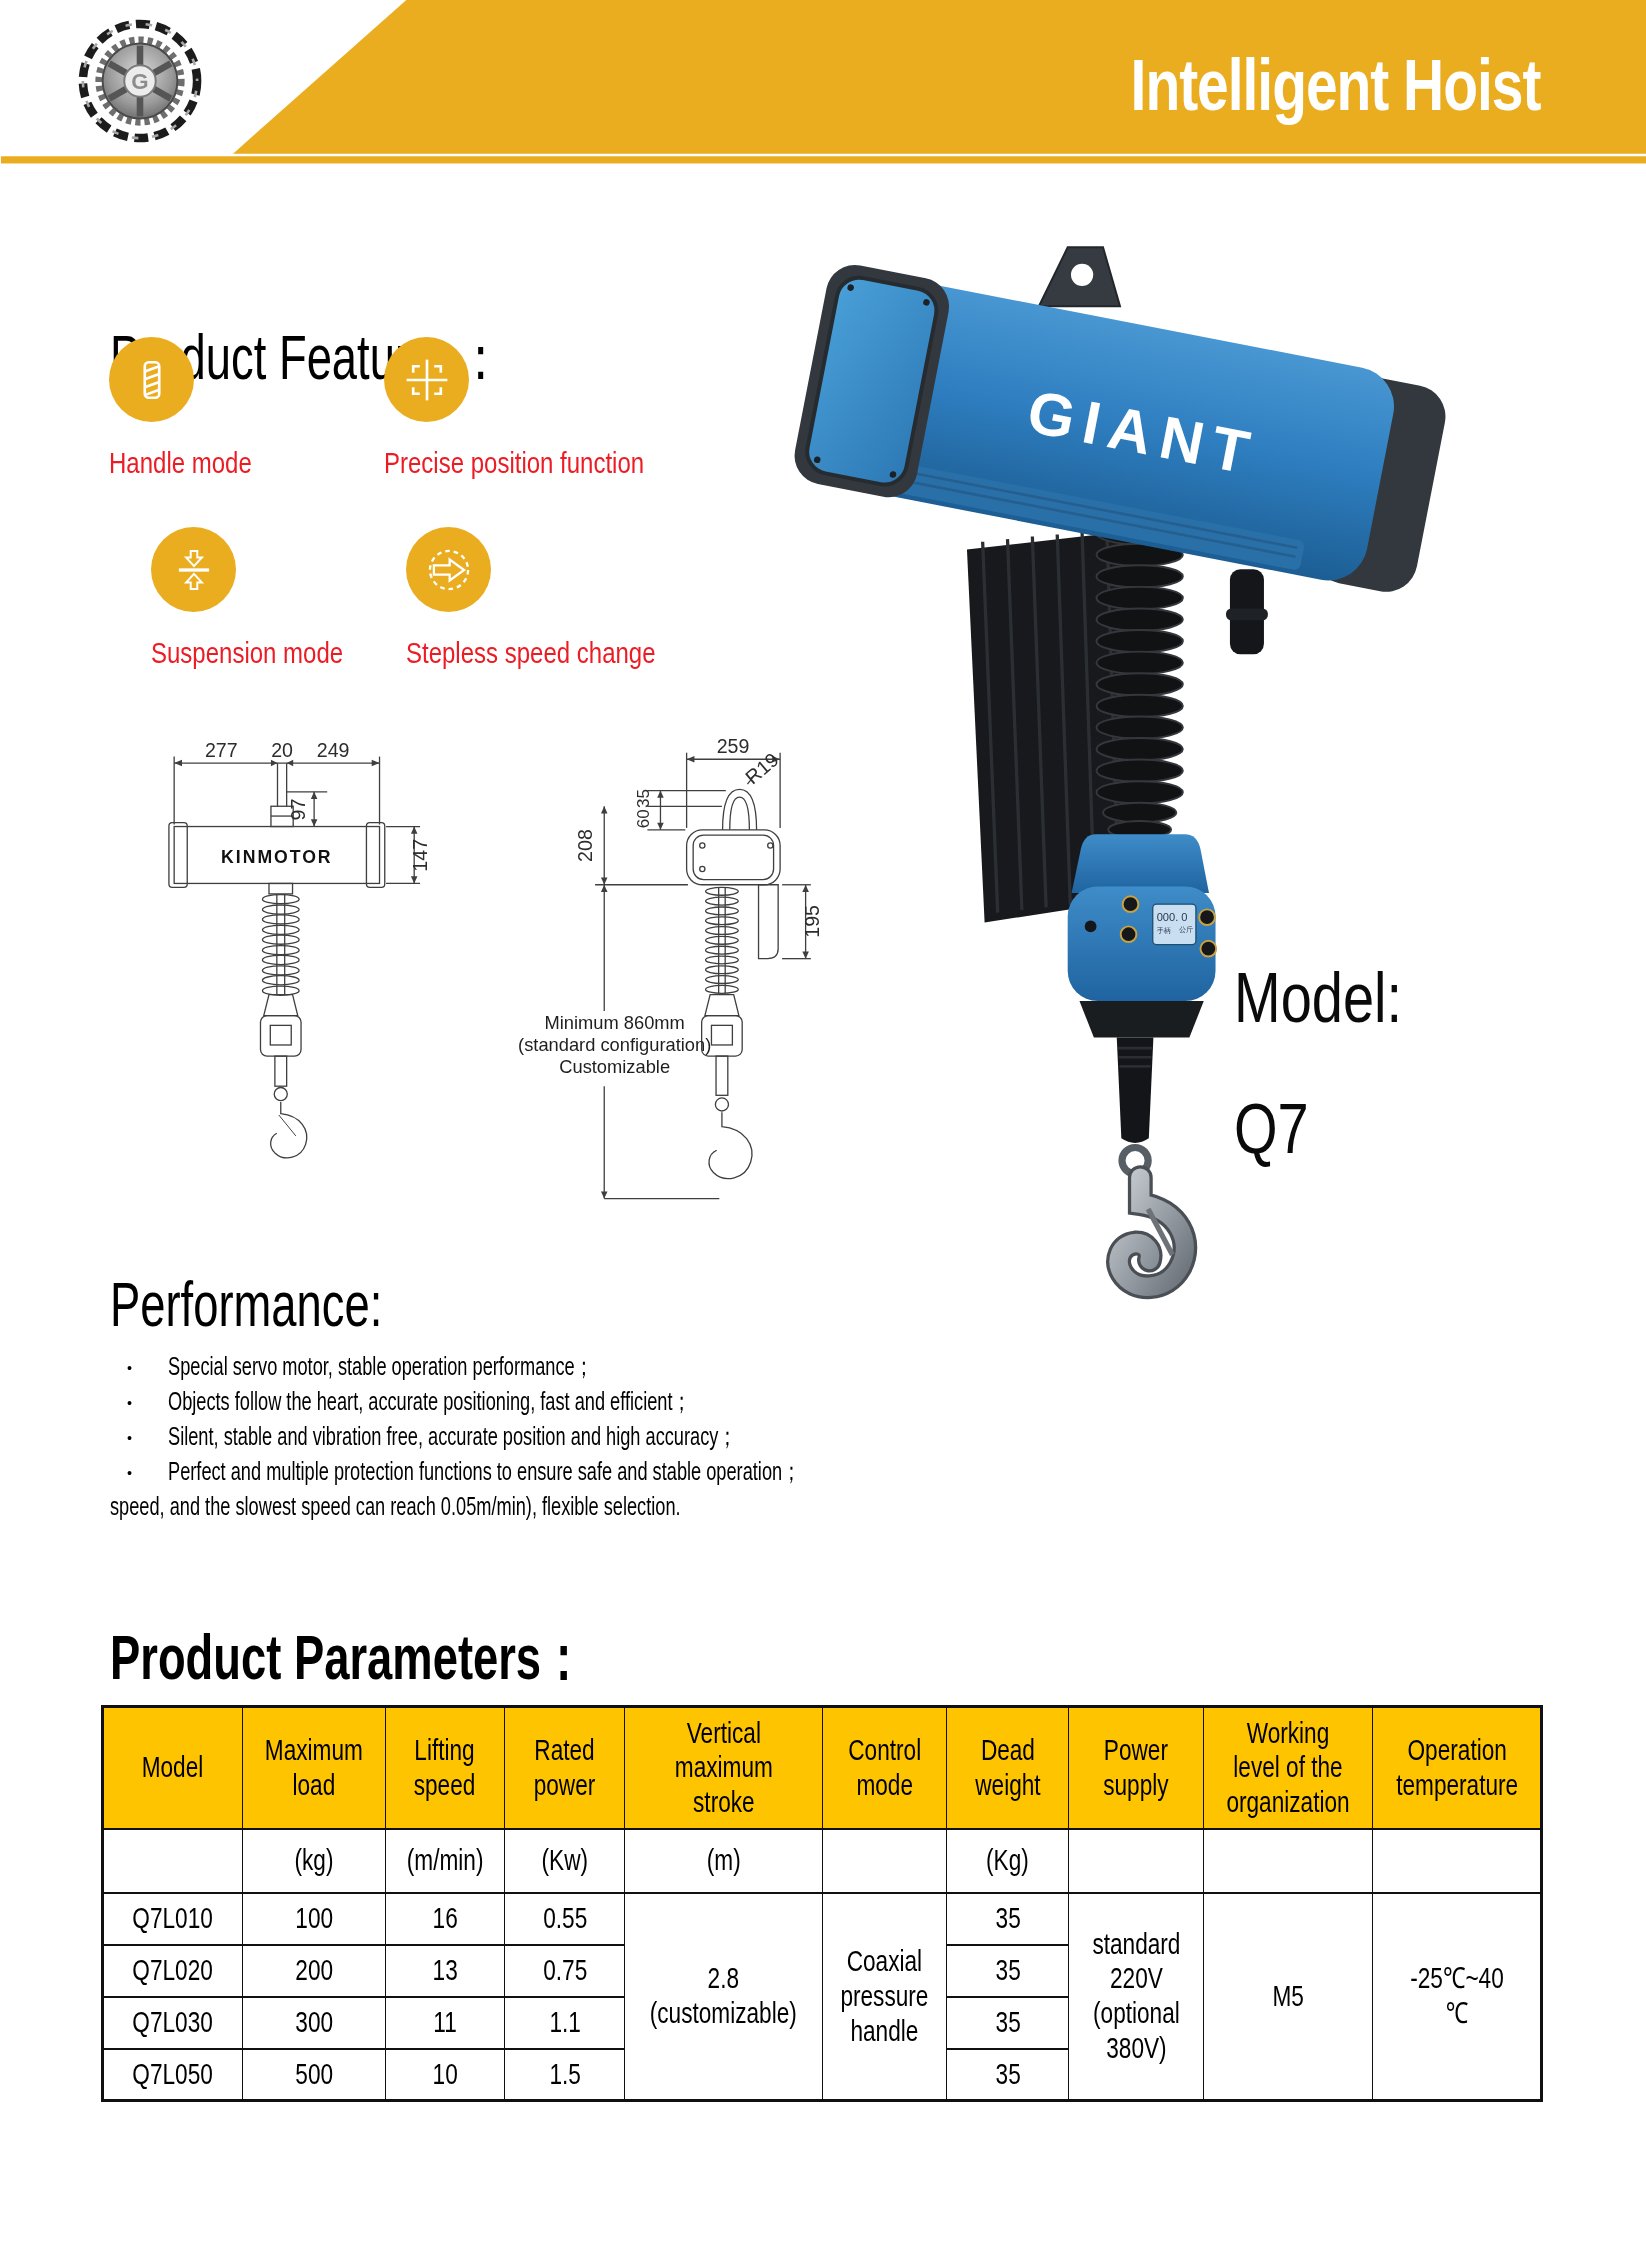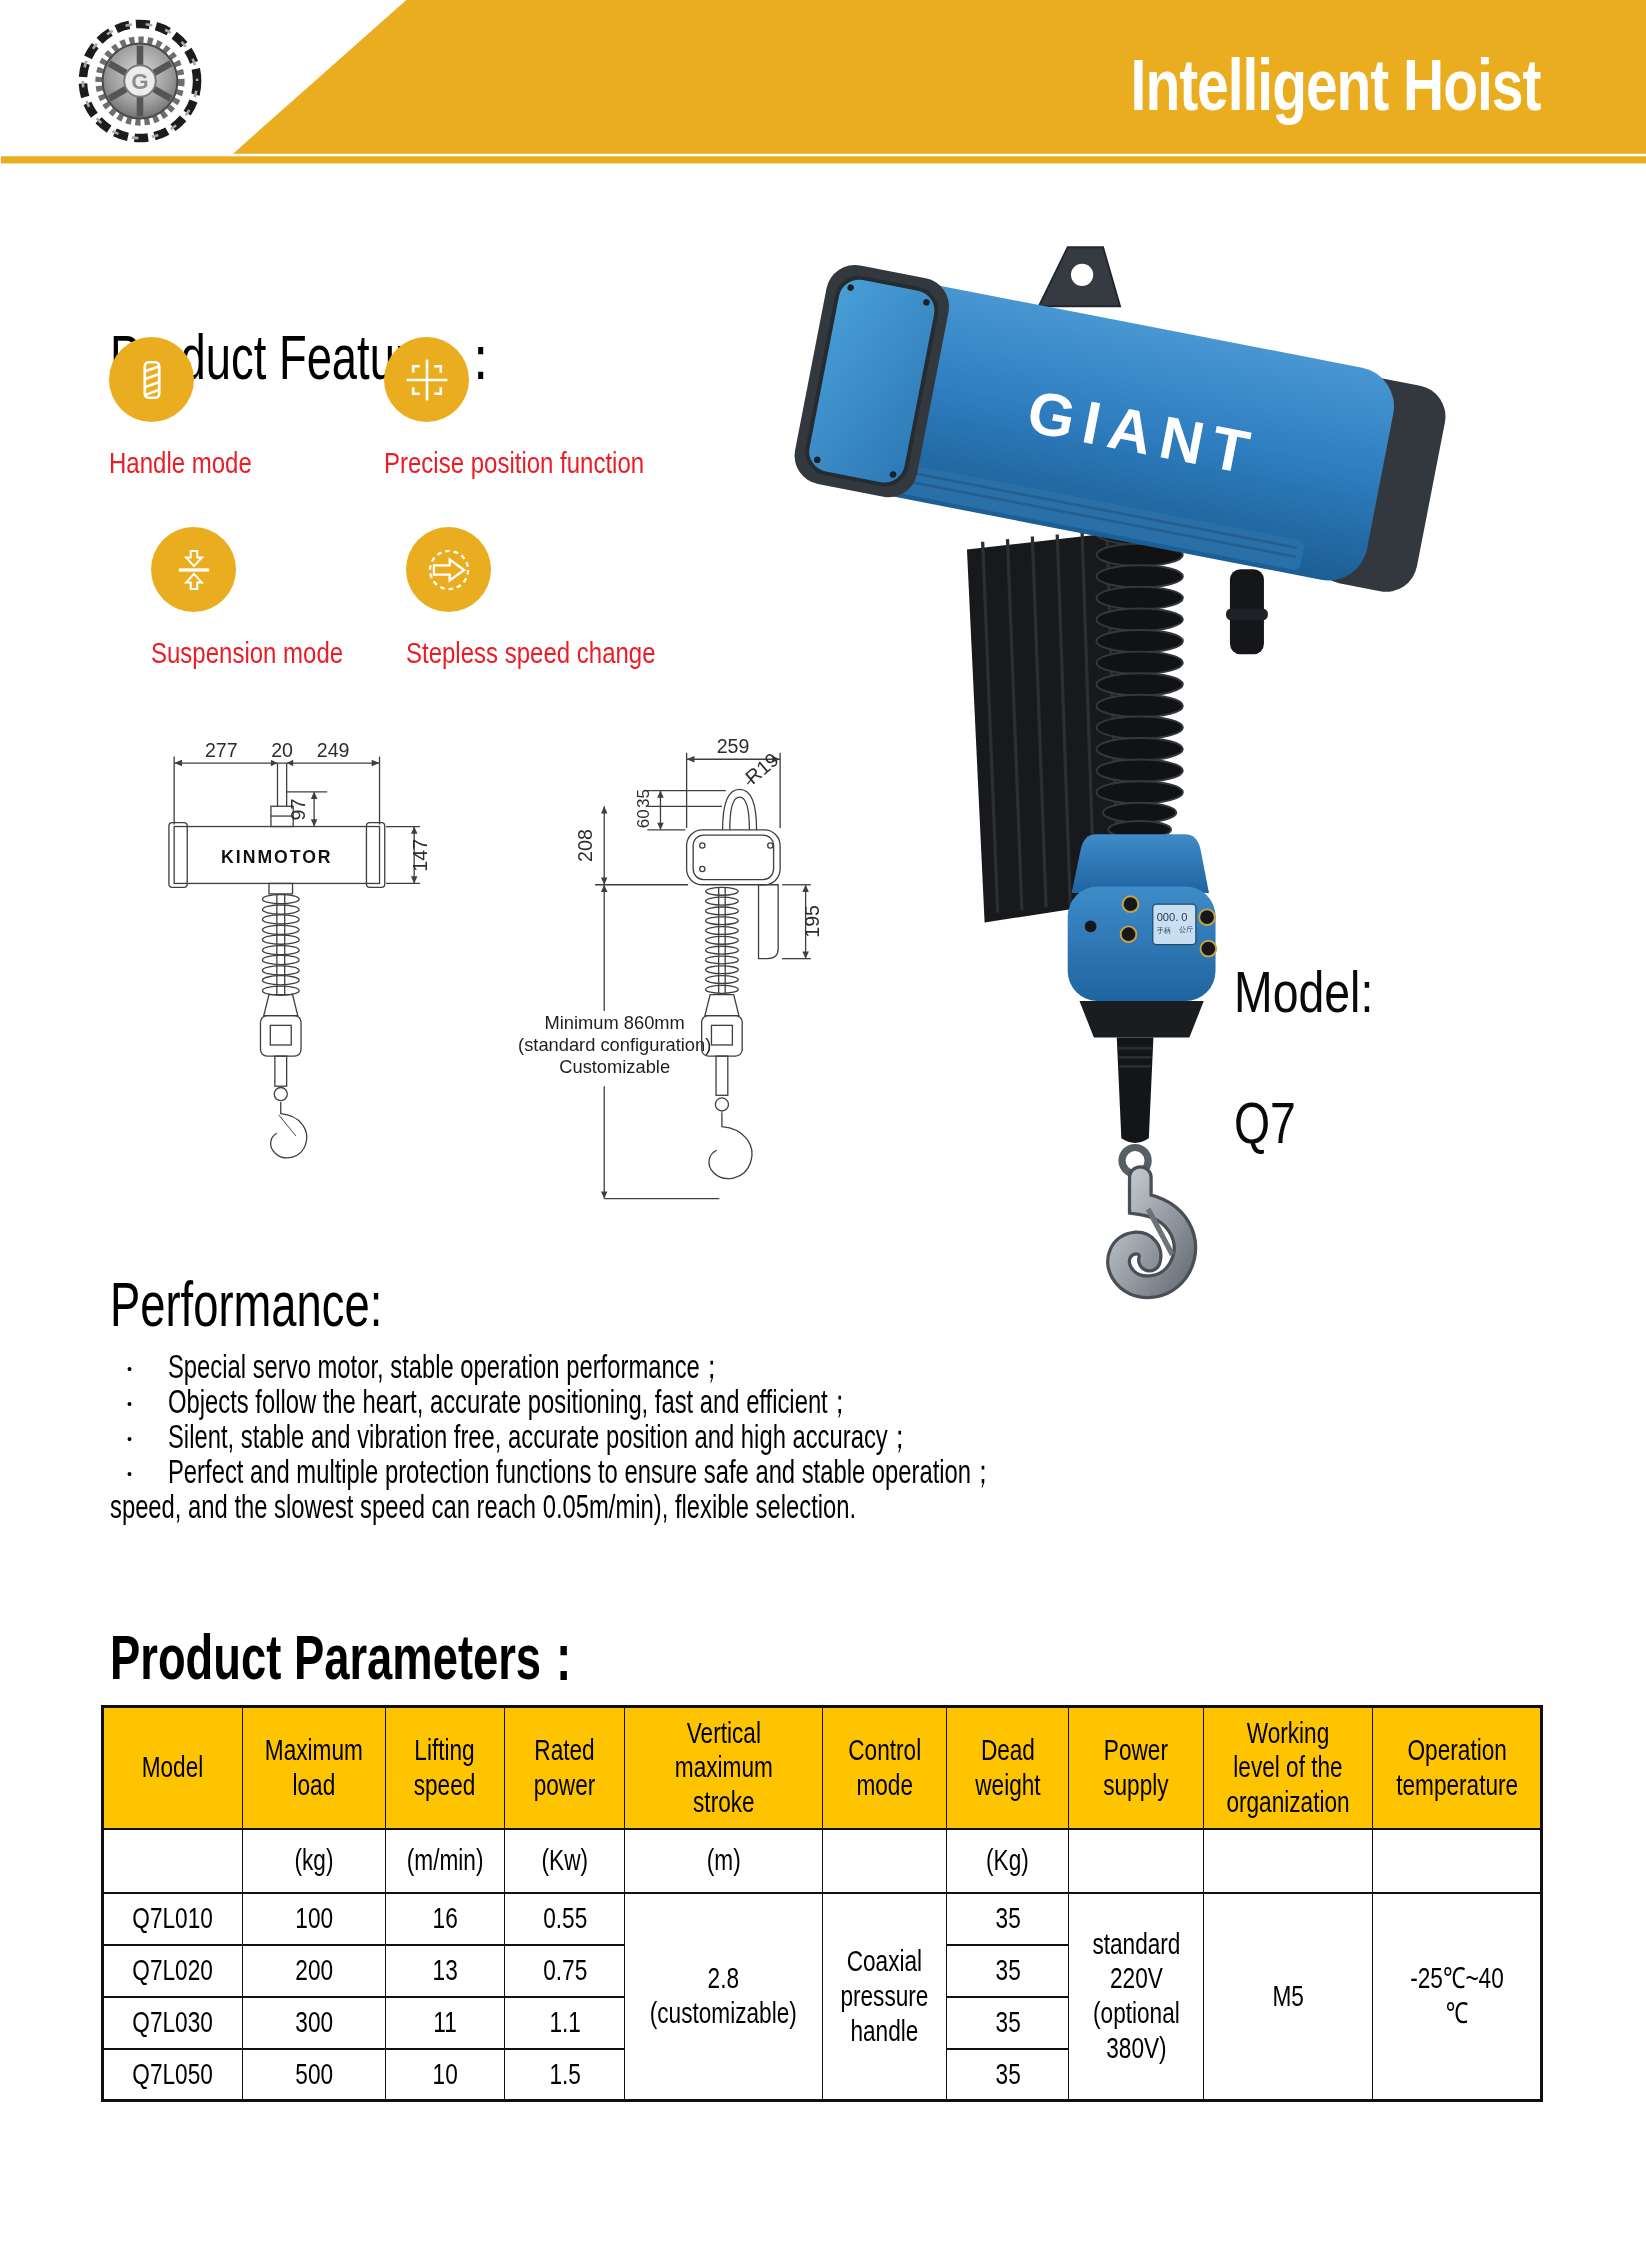--- a/index.html
+++ b/index.html
@@ -15,27 +15,27 @@
   
   .band-svg{left:0;top:0;}
   .brand-title{position:absolute;right:107px;top:48px;font-size:73px;font-weight:700;
                color:#ffffff;line-height:1.0;letter-spacing:-1.3px;}
   
   .feature{position:absolute;width:373px;}
   .ficon{width:85px;height:85px;border-radius:50%;background:#EAAD20;
          display:flex;align-items:center;justify-content:center;}
   .flabel{margin-top:23.6px;font-size:30px;color:#EC1C24;line-height:1.1;}
   
-  .bullets{position:absolute;left:110px;top:1349px;width:1459px;font-size:34px;line-height:35px;}
+  .bullets{position:absolute;left:110px;top:1349px;width:1459px;font-size:26px;line-height:35px;}
   .bline{white-space:nowrap;height:35px;}
   .bline.dotted::before{content:"•";display:inline-block;width:41px;padding-left:17px;
         font-size:14.4px;vertical-align:middle;color:#000;}
   .bline.cont{padding-left:0;}
   
-  .model-text{position:absolute;left:1234px;font-size:58px;font-weight:400;color:#0a0a0a;line-height:1.0;}
+  .model-text{position:absolute;left:1234px;font-size:70px;font-weight:400;color:#0a0a0a;line-height:1.0;}
   
   .ptable-wrap{position:absolute;left:101px;top:1705px;width:1442px;height:393px;}
   table.ptable{border-collapse:collapse;table-layout:fixed;width:100%;height:100%;
                border:3.9px solid #101010;font-size:29px;}
   .ptable th,.ptable td{border-left:1.3px solid #101010;border-right:1.3px solid #101010;
                border-top:2.6px solid #101010;border-bottom:2.6px solid #101010;
                text-align:center;vertical-align:middle;padding:0;font-weight:400;}
   .ptable th{background:#FFC400;}
   .cellx{display:inline-block;transform:scaleX(.78);transform-origin:50% 50%;
          white-space:pre-line;line-height:1.2;}

